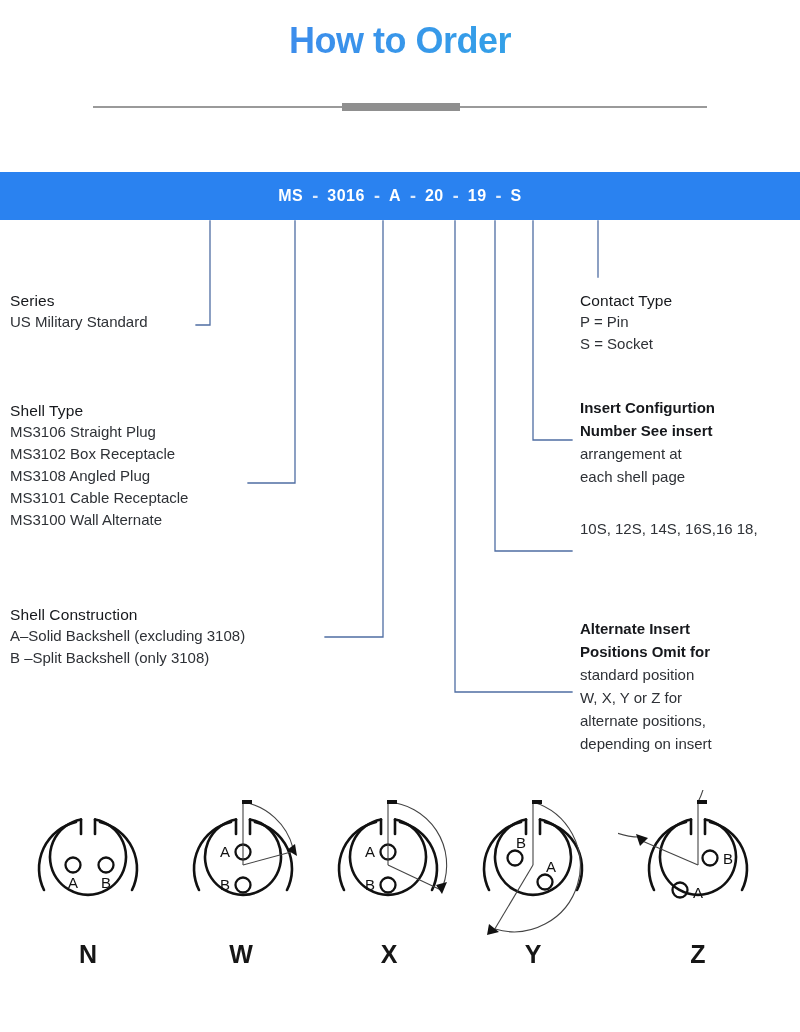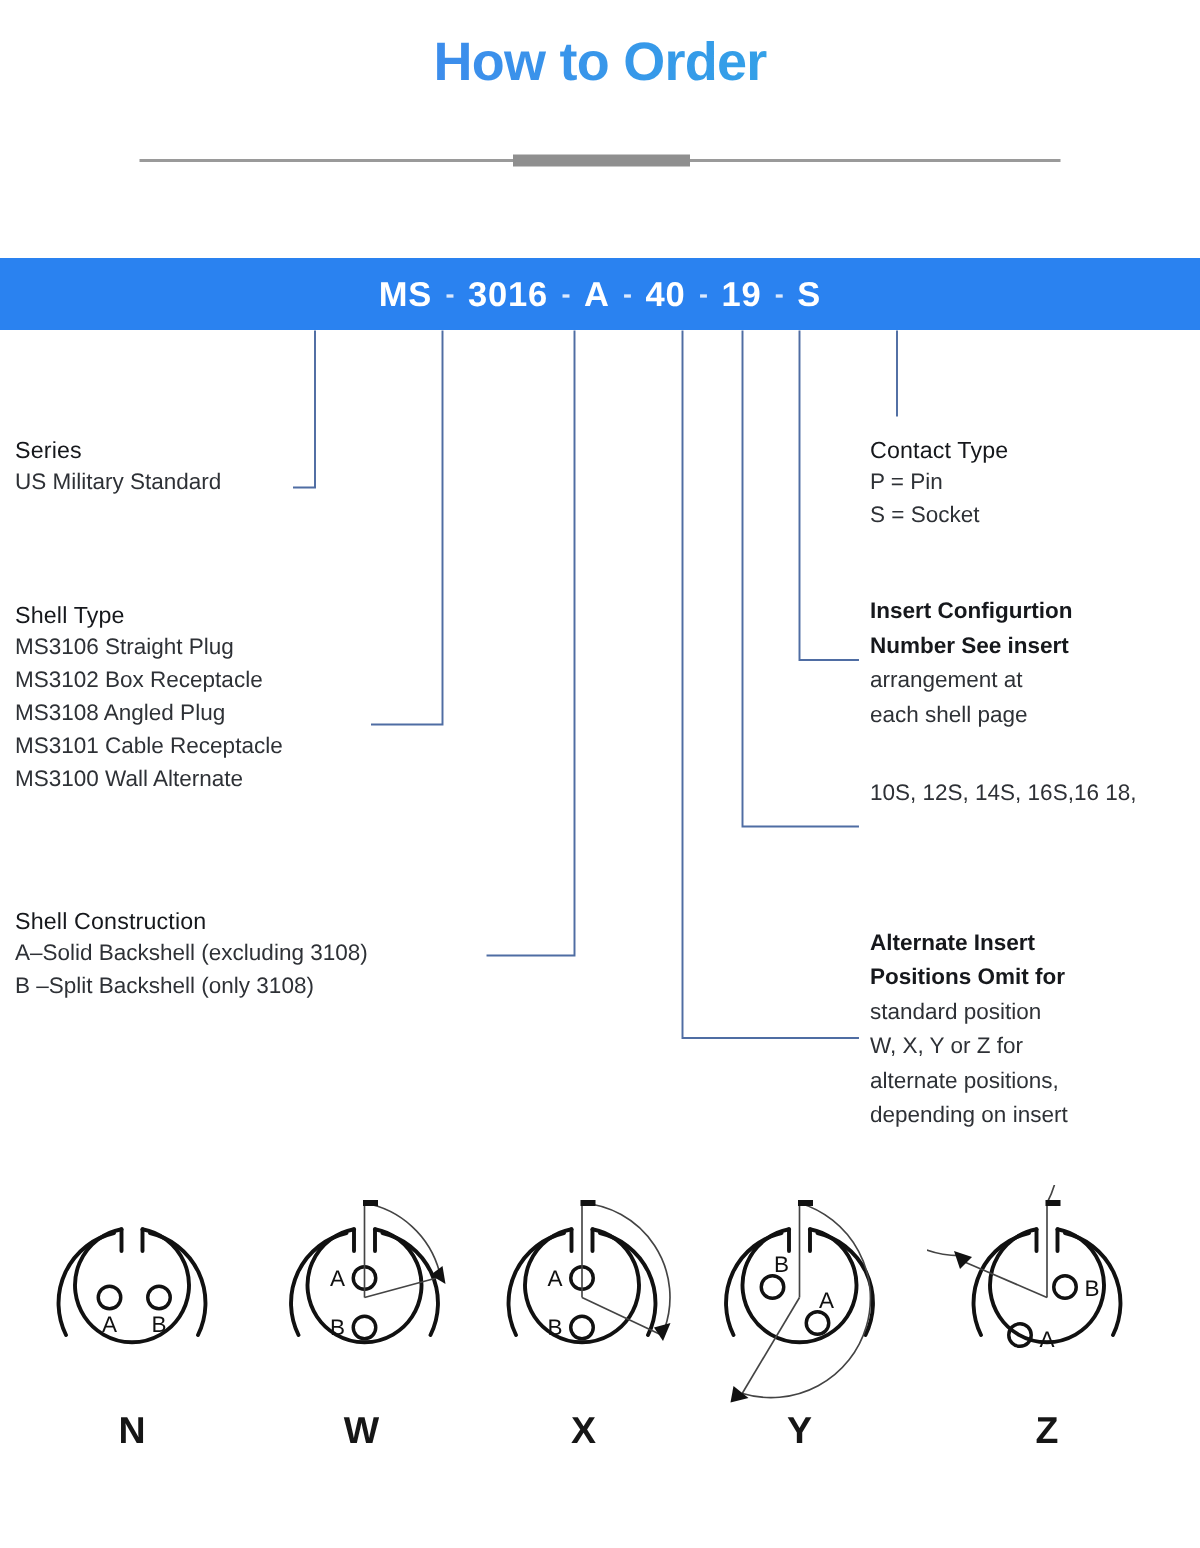--- a/index.html
+++ b/index.html
@@ -34,21 +34,21 @@
   .pn-bar {
     position: absolute; left: 0; top: 172px; width: 800px; height: 48px;
     background: #2a82f0;
     color: #ffffff;
   }
   .pn-inner {
     position: absolute; left: 0; top: 0; width: 800px; height: 48px;
     display: flex; align-items: center; justify-content: center;
   }
   .pn-tok {
-    font-size: 23px; font-weight: bold; letter-spacing: 0.5px;
+    font-size: 16px; font-weight: bold; letter-spacing: 0.5px;
     color: #ffffff; white-space: pre;
   }
   .pn-sep {
     font-size: 18px; font-weight: bold; color: #dbe9fd;
     padding: 0 9px; white-space: pre;
   }
 
   
   .leaders { position: absolute; left: 0; top: 0; width: 800px; height: 1032px; pointer-events: none; }
 
@@ -86,21 +86,21 @@
   </div>
 
   <div class="pn-bar">
     <div class="pn-inner">
       <span class="pn-tok">MS</span>
       <span class="pn-sep">-</span>
       <span class="pn-tok">3016</span>
       <span class="pn-sep">-</span>
       <span class="pn-tok">A</span>
       <span class="pn-sep">-</span>
-      <span class="pn-tok">40</span>
+      <span class="pn-tok">20</span>
       <span class="pn-sep">-</span>
       <span class="pn-tok">19</span>
       <span class="pn-sep">-</span>
       <span class="pn-tok">S</span>
     </div>
   </div>
 
   <svg class="leaders" width="800" height="1032" viewBox="0 0 800 1032" fill="none">
     <g stroke="#4f6da3" stroke-width="1.3" fill="none" stroke-linecap="square">
 

